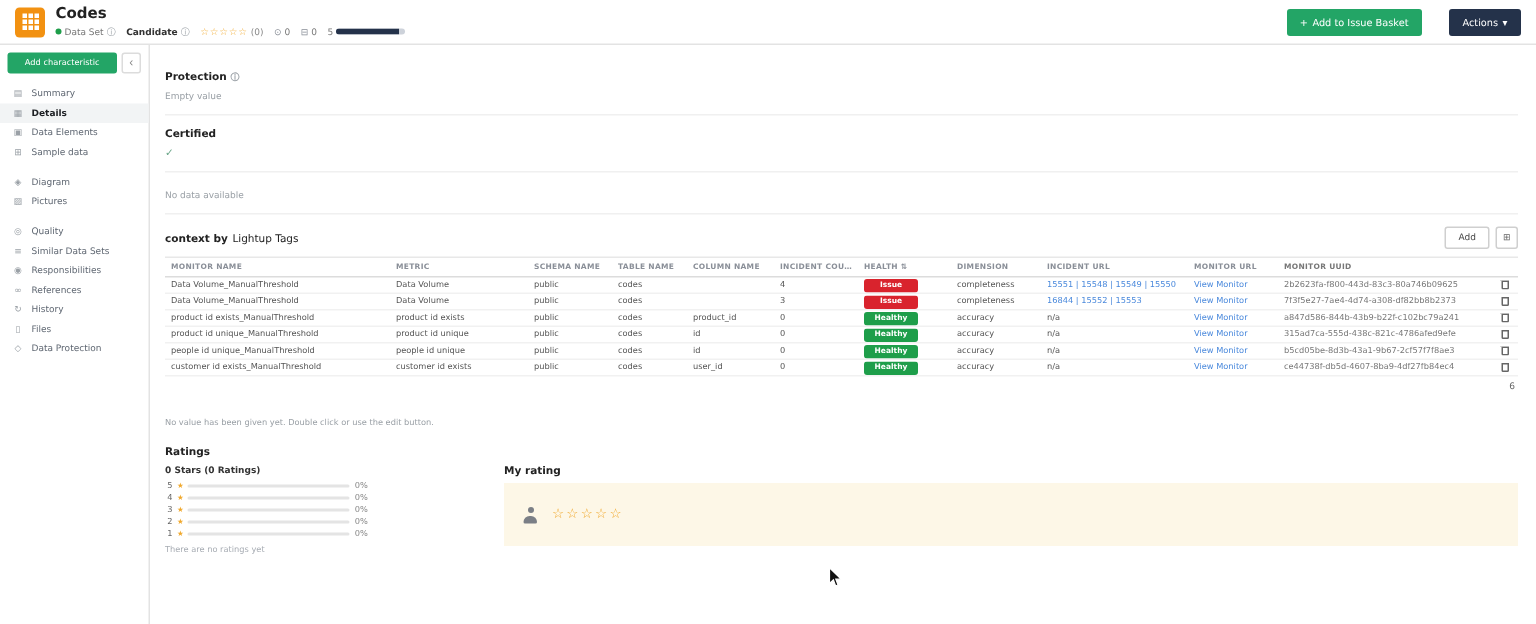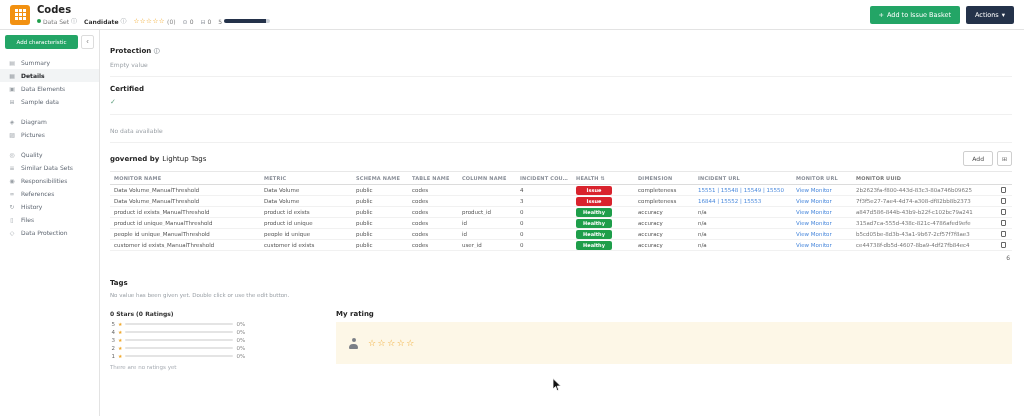--- a/index.html
+++ b/index.html
@@ -20,21 +20,21 @@
   .info-glyph{color:#9aa0a6;font-size:6px;}
   .stars-small{color:#f0a92e;font-size:6.5px;letter-spacing:.5px;}
   .rating-count{color:#888;}
   .kpi-icon{color:#8a8f98;font-size:6px;}
   .progress{width:46px;height:4px;background:#cdd2da;border-radius:2px;overflow:hidden;display:inline-block;}
   .progress-fill{display:block;height:100%;width:92%;background:#24324a;}
   .header-right{margin-left:auto;display:flex;gap:6px;align-items:center;}
   .btn-green{background:#23a566;color:#fff;font-size:6.5px;border:none;border-radius:2px;
     padding:5px 9px;display:flex;align-items:center;gap:3px;cursor:pointer;font-family:inherit;}
   .btn-dark{background:#24324a;color:#fff;font-size:6.5px;border:none;border-radius:2px;
-    padding:5px 9px;display:flex;align-items:center;gap:3px;cursor:pointer;font-family:inherit;}
+    padding:5px 9px;display:flex;align-items:center;gap:3px;cursor:pointer;font-family:inherit;margin-left:12px;}
   
   .sidebar{position:absolute;top:30px;left:0;width:100px;bottom:0;background:#fff;border-right:1px solid #e3e3e3;}
   .add-char-row{display:flex;gap:3px;padding:5px 5px 4px 5px;}
   .btn-add-char{flex:1;background:#23a566;color:#fff;font-size:5.5px;border:none;border-radius:2px;
     padding:4px 2px;text-align:center;cursor:pointer;font-family:inherit;}
   .btn-collapse{width:13px;background:#fff;border:1px solid #dcdcdc;border-radius:2px;color:#888;
     font-size:8px;line-height:1;display:flex;align-items:center;justify-content:center;cursor:pointer;}
   .nav{margin-top:3px;}
   .nav-item{display:flex;align-items:center;gap:5px;padding:3px 8px;font-size:6px;color:#5f6772;cursor:pointer;}
   .nav-item.active{background:#f2f4f5;color:#1d1f23;font-weight:bold;}
@@ -240,21 +240,21 @@
     <div class="cert-check">✓</div>
   </div>
 
   <div class="sect">
     <div class="muted bc-empty">No data available</div>
   </div>
 
   <div class="sect noline">
     <div class="head-row">
       <div class="gov-title">
-        <span class="section-h">governed by</span>
+        <span class="section-h">context by</span>
         <span class="gov-target">Lightup Tags</span>
       </div>
       <div class="gov-actions">
         <button class="btn-add">Add</button>
         <button class="btn-icon">⊞</button>
       </div>
     </div>
 
     <div class="table">
       <div class="tr thead">
@@ -362,25 +362,25 @@
         <div class="td c9">n/a</div>
         <div class="td c10"><span class="link">View Monitor</span></div>
         <div class="td c11">ce44738f-db5d-4607-8ba9-4df27fb84ec4</div>
         <div class="td c12"><span class="trash"></span></div>
       </div>
     </div>
     <div class="row-count">6</div>
   </div>
 
   <div class="tags-sect">
-    <div class="section-h">Tags</div>
     <div class="muted tags-text">No value has been given yet. Double click or use the edit button.</div>
   </div>
 
   <div class="ratings-sect">
+    <div class="section-h">Ratings</div>
     <div class="ratings-body">
       <div class="ratings-left">
         <div class="ratings-summary">0 Stars (0 Ratings)</div>
         <div class="rating-row">
           <span class="rr-num">5</span>
           <span class="rr-star">★</span>
           <span class="rr-bar">
               <span class="rr-fill"></span>
             </span>
           <span class="rr-pct">0%</span>

